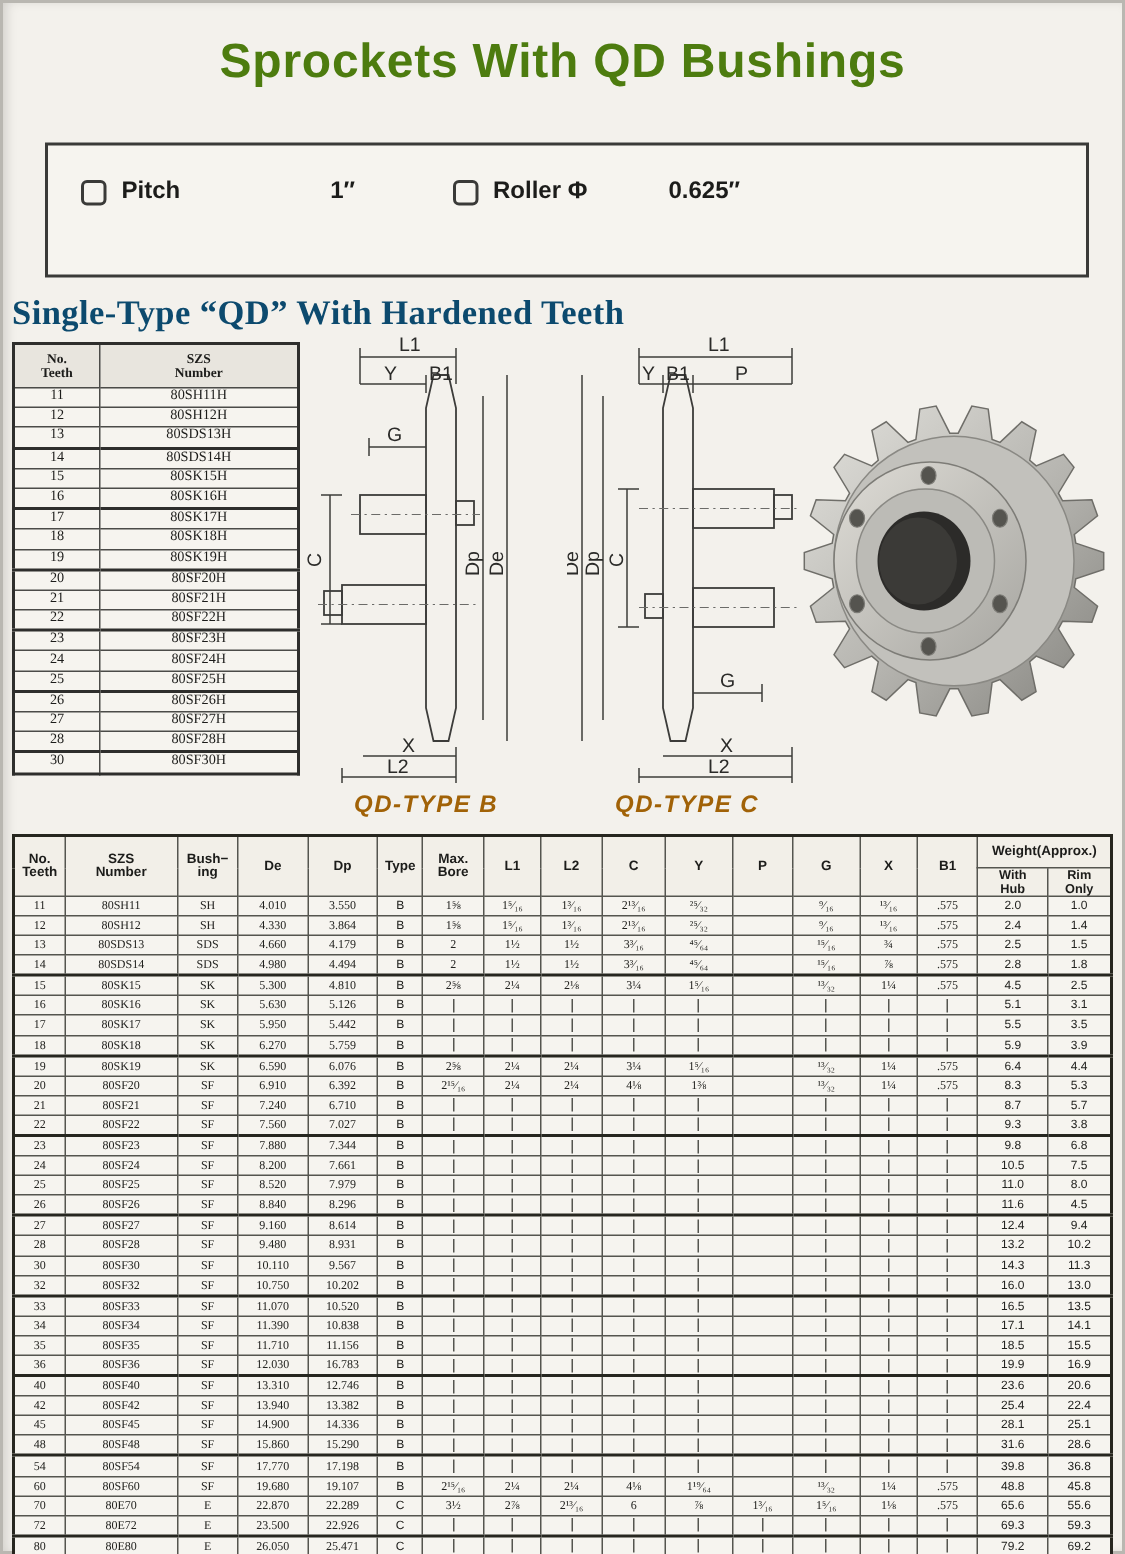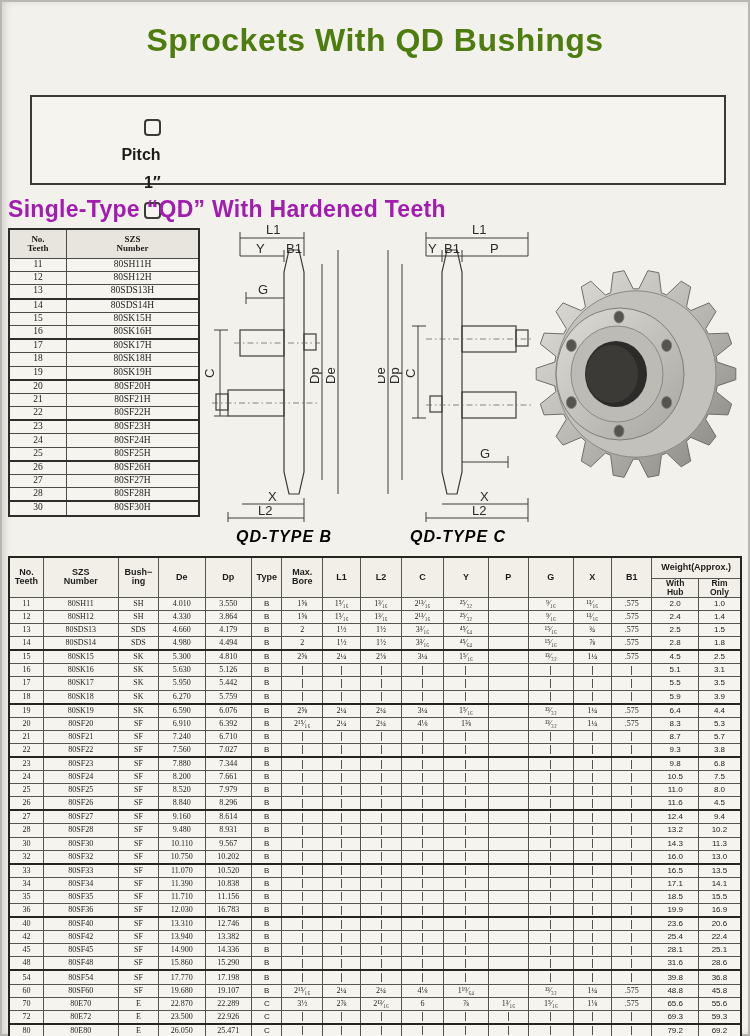--- a/index.html
+++ b/index.html
@@ -4,27 +4,27 @@
 <style>
   html,body{margin:0;padding:0;background:#d8d6d0;}
   .page{position:relative;width:750px;height:1036px;background:#f3f1ec;overflow:hidden;
         font-family:"Liberation Sans",sans-serif;color:#1c1c1a;
         box-shadow:inset 0 0 0 2px #b9b7b1, inset 4px 0 8px rgba(0,0,0,.15);}
   .title{position:absolute;top:22px;left:0;width:100%;text-align:center;
          font-size:32px;font-weight:bold;letter-spacing:.5px;color:#4d7c0f;}
   
   .specbox{position:absolute;left:30px;top:95px;width:692px;height:86px;
            border:2px solid #3a3a38;background:#f6f4ef;}
-  .specrow{position:absolute;display:flex;align-items:flex-end;gap:10px;font-weight:bold;font-size:16px;flex-direction:column;}
+  .specrow{position:absolute;display:flex;align-items:center;gap:10px;font-weight:bold;font-size:16px;}
   .chk{display:inline-block;width:13px;height:13px;border:2px solid #3a3a38;border-radius:4px;background:#f6f4ef;}
   .specval{font-weight:bold;}
   
-  .h-sec{position:absolute;font-family:Liberation Sans, sans-serif;font-weight:bold;
-         font-size:23px;color:#a21caf;letter-spacing:.3px;white-space:nowrap;}
-  .caption{position:absolute;font-style:italic;font-weight:bold;font-size:16px;color:#000000;letter-spacing:1px;}
+  .h-sec{position:absolute;font-family:Liberation Serif, serif;font-weight:bold;
+         font-size:23px;color:#0c4a6e;letter-spacing:.3px;white-space:nowrap;}
+  .caption{position:absolute;font-style:italic;font-weight:bold;font-size:16px;color:#a16207;letter-spacing:1px;}
   
   .tlist{position:absolute;left:8px;top:228px;width:192px;border-collapse:collapse;
          font-family:"Liberation Serif",serif;font-size:9.5px;background:#f6f4ef;}
   .tlist th,.tlist td{border:1px solid #4b4b48;text-align:center;padding:0;height:12.2px;line-height:1.05;}
   .tlist thead th{background:#e8e5de;font-size:9px;height:28px;font-weight:bold;}
   .tlist{border:2px solid #2e2e2c;}
   .tlist td.c1{width:56px;}
   .tlist tr.grp td{border-bottom:2px solid #2e2e2c;}
   
   .draw{position:absolute;}

